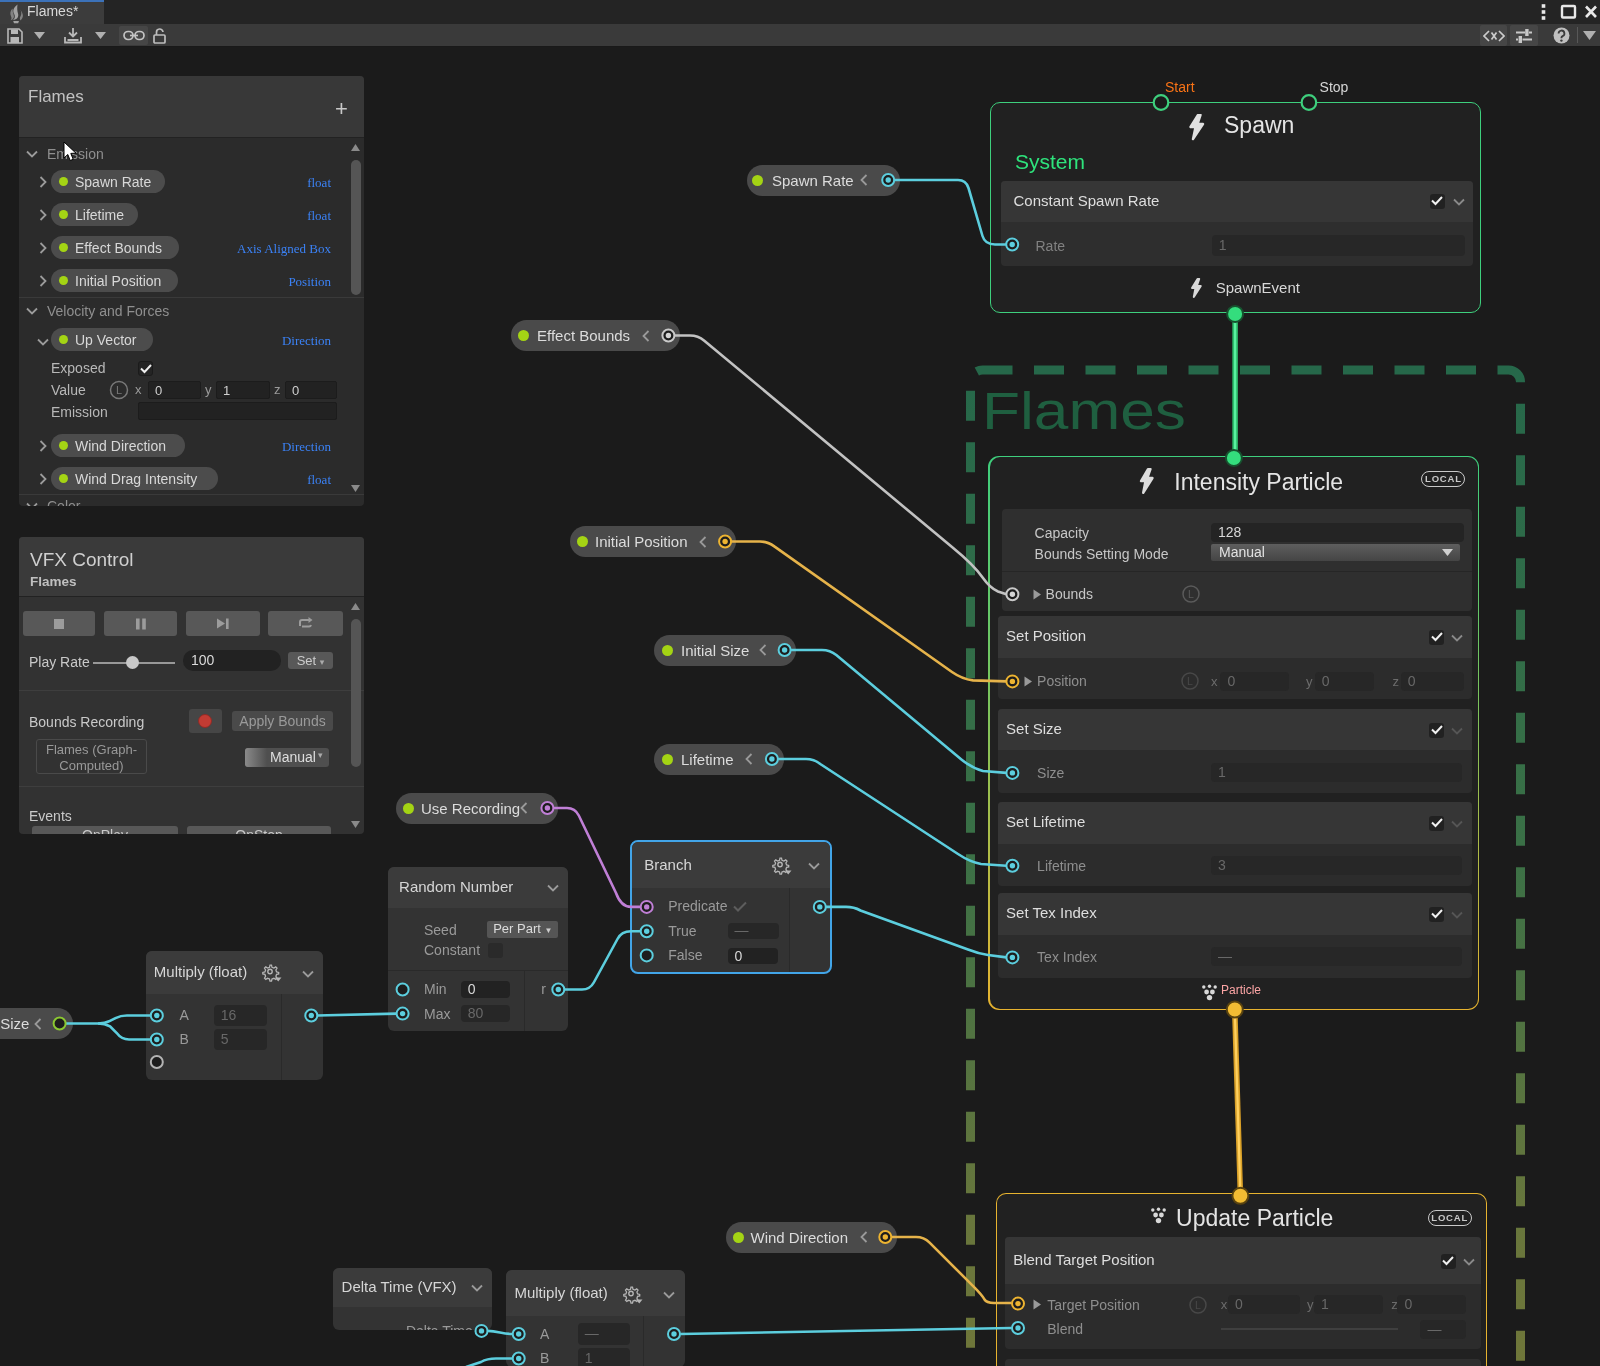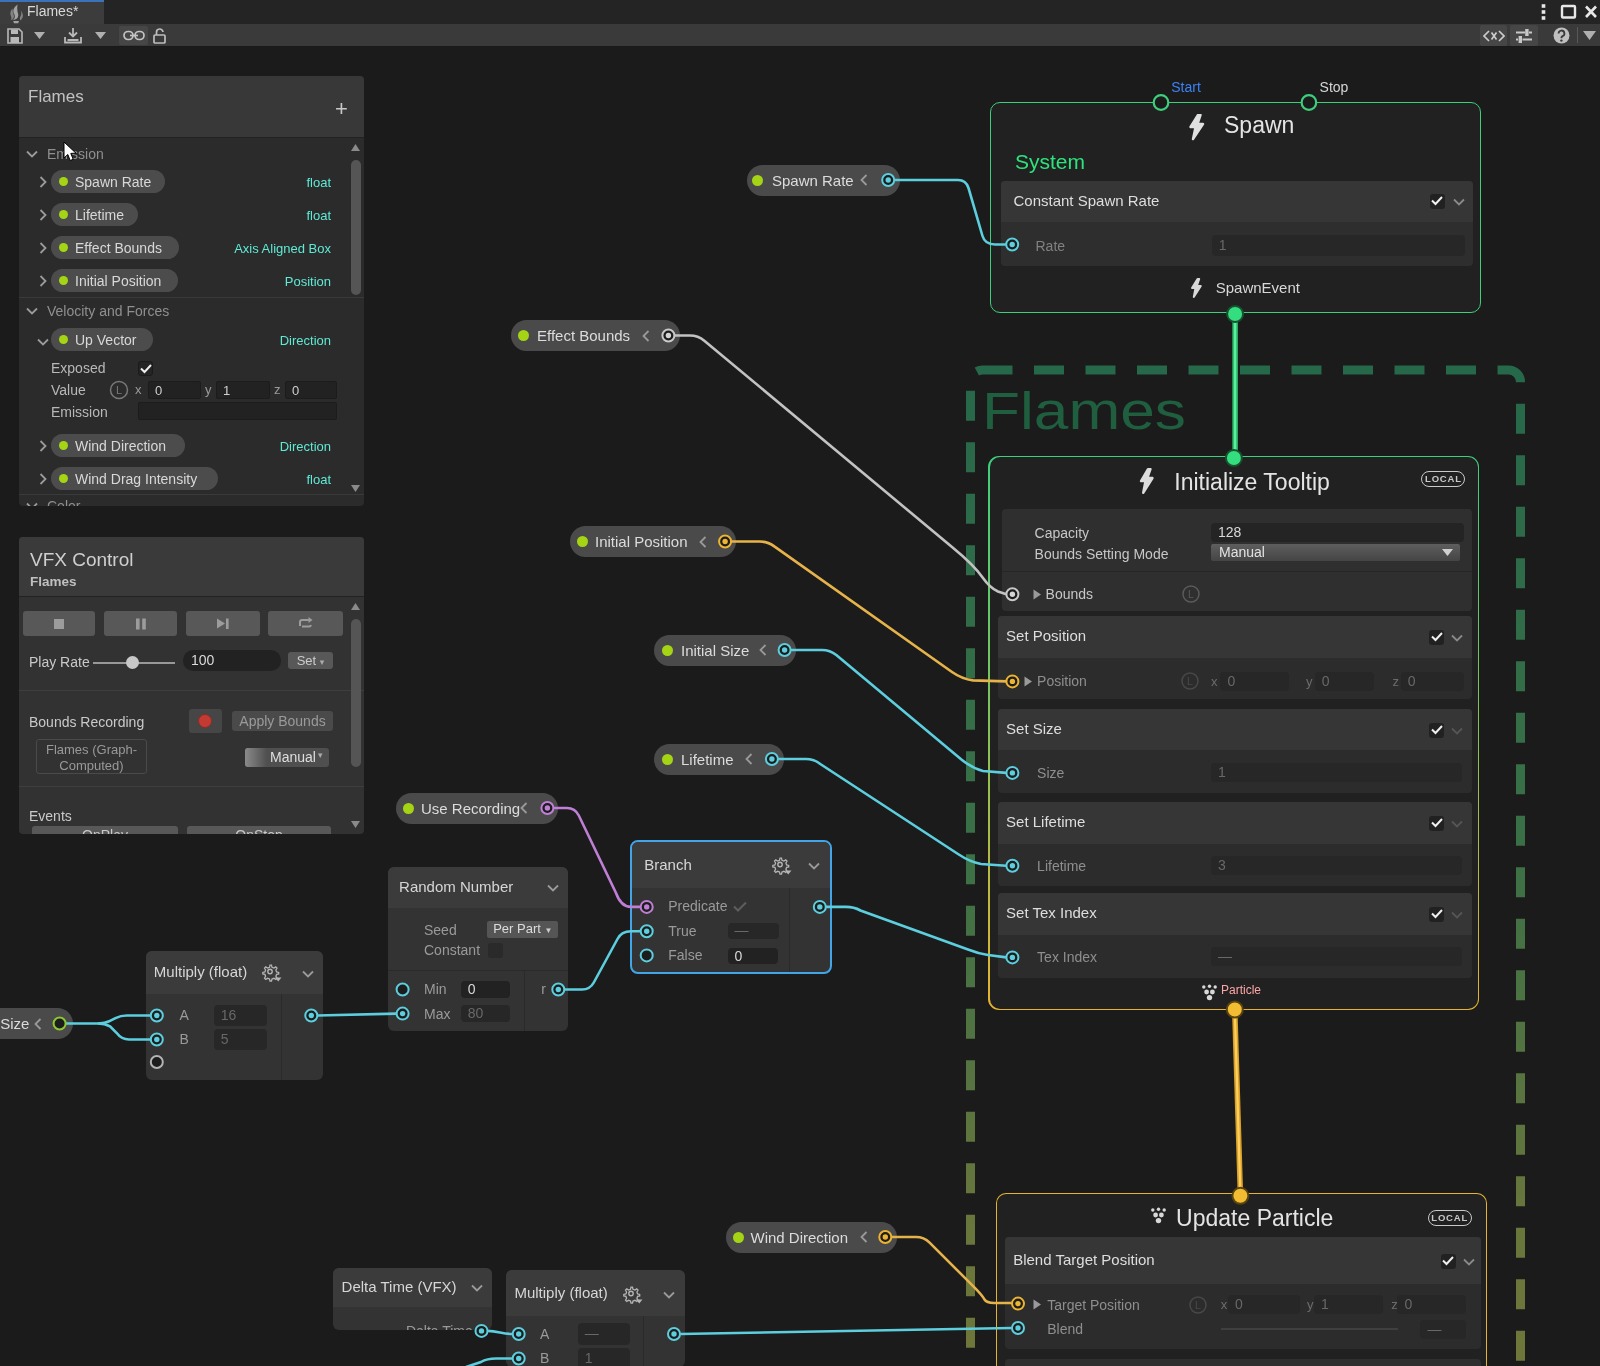--- a/index.html
+++ b/index.html
@@ -18,21 +18,21 @@
 
   
   .panel { background:#2b2b2b; border-radius:4px; overflow:hidden; }
   .phead { position:absolute; left:0; top:0; width:100%; background:#383838; }
   .pill { position:absolute; height:31px; background:#4a4a4a; border-radius:16px; }
   .bpill { position:absolute; height:23px; background:#4c4c4c; border-radius:12px; }
   .dot { position:absolute; width:11px; height:11px; border-radius:50%; background:#a4d414; }
   .bdot { position:absolute; width:9px; height:9px; border-radius:50%; background:#a4d414; }
   .ptxt { position:absolute; color:#dcdcdc; font-size:15px; white-space:nowrap; }
   .btxt { position:absolute; color:#d8d8d8; font-size:14px; white-space:nowrap; }
-  .typ  { position:absolute; right:33px; color:#5eead4; font-size:13px; text-align:center; white-space:nowrap; }
+  .typ  { position:absolute; right:33px; color:#3b82f6; font-size:13px; text-align:center; white-space:nowrap;font-family:Liberation Serif, serif; }
   .lbl  { position:absolute; color:#8f8f8f; font-size:14px; white-space:nowrap; }
   .inp  { position:absolute; background:#222222; border:1px solid #1c1c1c; border-radius:2px; color:#cfcfcf; font-size:13px; padding-left:6px; }
 
   
   .ctx { position:absolute; background:#212121; border-radius:10px; }
   .blk { position:absolute; border-radius:4px; }
   .blkhead { position:absolute; left:0; top:0; width:100%; background:#363636; border-radius:4px 4px 0 0; }
   .blktitle { position:absolute; color:#dedede; font-size:15px; white-space:nowrap; }
   .ctxtitle { position:absolute; color:#e4e4e4; font-size:23px; white-space:nowrap; }
   .op { position:absolute; background:#333333; border-radius:6px; overflow:hidden; }
@@ -58,21 +58,21 @@
         <stop offset="0.8" stop-color="#68763c"></stop>
         <stop offset="1" stop-color="#727638"></stop>
       </linearGradient>
     </defs>
     <rect x="970.5" y="370" width="550" height="1060" rx="12" fill="none" stroke="url(#sysb)" stroke-width="9" stroke-dasharray="30 21.5"></rect>
   </svg>
   <div class="abs" style="left:982px;top:382px;font-size:51px;color:#1f5f40;transform:scaleX(1.22);transform-origin:0 0;">Flames</div>
 
   <div id="nodes">
 
-    <div class="abs" style="left:1165px;top:79px;width:42px;text-align:center;font-size:14px;color:#3b82f6">Start</div>
+    <div class="abs" style="left:1165px;top:79px;width:42px;text-align:left;font-size:14px;color:#f97316">Start</div>
     <div class="abs" style="left:1313px;top:79px;width:42px;text-align:center;font-size:14px;color:#d6d6d6">Stop</div>
 
     <div class="ctx" style="left:990px;top:101.5px;width:490.5px;height:211.5px;border:1.5px solid #3ecf7d">
       <svg class="abs" width="20" height="28" style="left:196px;top:11px">
           <path d="M11 1 L3.5 13 H8.5 L6 25 L16 10 H10.5 L13.5 1 Z" fill="#e0e0e0" stroke="#e0e0e0" stroke-width="2.4" stroke-linejoin="round"></path>
         </svg>
       <div class="ctxtitle" style="left:233px;top:9px">Spawn</div>
       <div class="abs" style="left:24px;top:47px;font-size:21px;color:#2ee37c">System</div>
       <div class="blk" style="left:9.5px;top:78px;width:472.8px;height:85.5px;background:#2e2e2e">
         <div class="blkhead" style="height:41.6px"></div>
@@ -94,21 +94,21 @@
       <div class="abs" style="left:224.7px;top:176px;font-size:15px;color:#d8d8d8">SpawnEvent</div>
     </div>
 
     <div class="abs" style="left:988.4px;top:455.7px;width:490.8px;height:554.7px;border-radius:11px;background:linear-gradient(180deg,#3ecf7d 0%,#7cc45c 45%,#e7b32f 100%)">
       <div class="abs" style="left:1.6px;top:1.6px;width:487.6px;height:551.5px;border-radius:10px;background:#212121"></div>
     </div>
     <div class="ctx" style="left:990px;top:457.3px;width:487.6px;height:551.5px;background:transparent">
       <svg class="abs" width="18" height="28" style="left:148px;top:11px">
           <path d="M10 1.2 L3 13 H7.5 L5.2 24.8 L14.5 10 H9.3 L12.5 1.2 Z" fill="#dcdcdc" stroke="#dcdcdc" stroke-width="2.4" stroke-linejoin="round"></path>
         </svg>
-      <div class="ctxtitle" style="left:184.3px;top:12px">Initialize Tooltip</div>
+      <div class="ctxtitle" style="left:184.3px;top:12px">Intensity Particle</div>
       <div class="local" style="left:431.4px;top:14.2px;width:44px;height:16px;line-height:13px">LOCAL</div>
 
       <div class="blk" style="left:11.6px;top:51.8px;width:470.8px;height:101.5px;background:#2f2f2f">
         <div class="rowlbl" style="left:33px;top:16px;color:#c7c7c7">Capacity</div>
         <div class="winp" style="left:209.4px;top:14.3px;width:252.7px;height:19px;line-height:19px;font-size:14px;background:#242424">128</div>
         <div class="rowlbl" style="left:33px;top:36.5px;color:#c7c7c7">Bounds Setting Mode</div>
         <div class="abs" style="left:209.4px;top:34.6px;width:249.3px;height:17.6px;background:linear-gradient(180deg,#5e5e5e,#454545);border-radius:2px;color:#e2e2e2;font-size:14px;line-height:17.6px;padding-left:8px">Manual</div>
         <svg class="abs" width="12" height="8" style="left:440px;top:40px">
             <path d="M0 0 H11 L5.5 7 Z" fill="#d0d0d0"></path>
           </svg>

